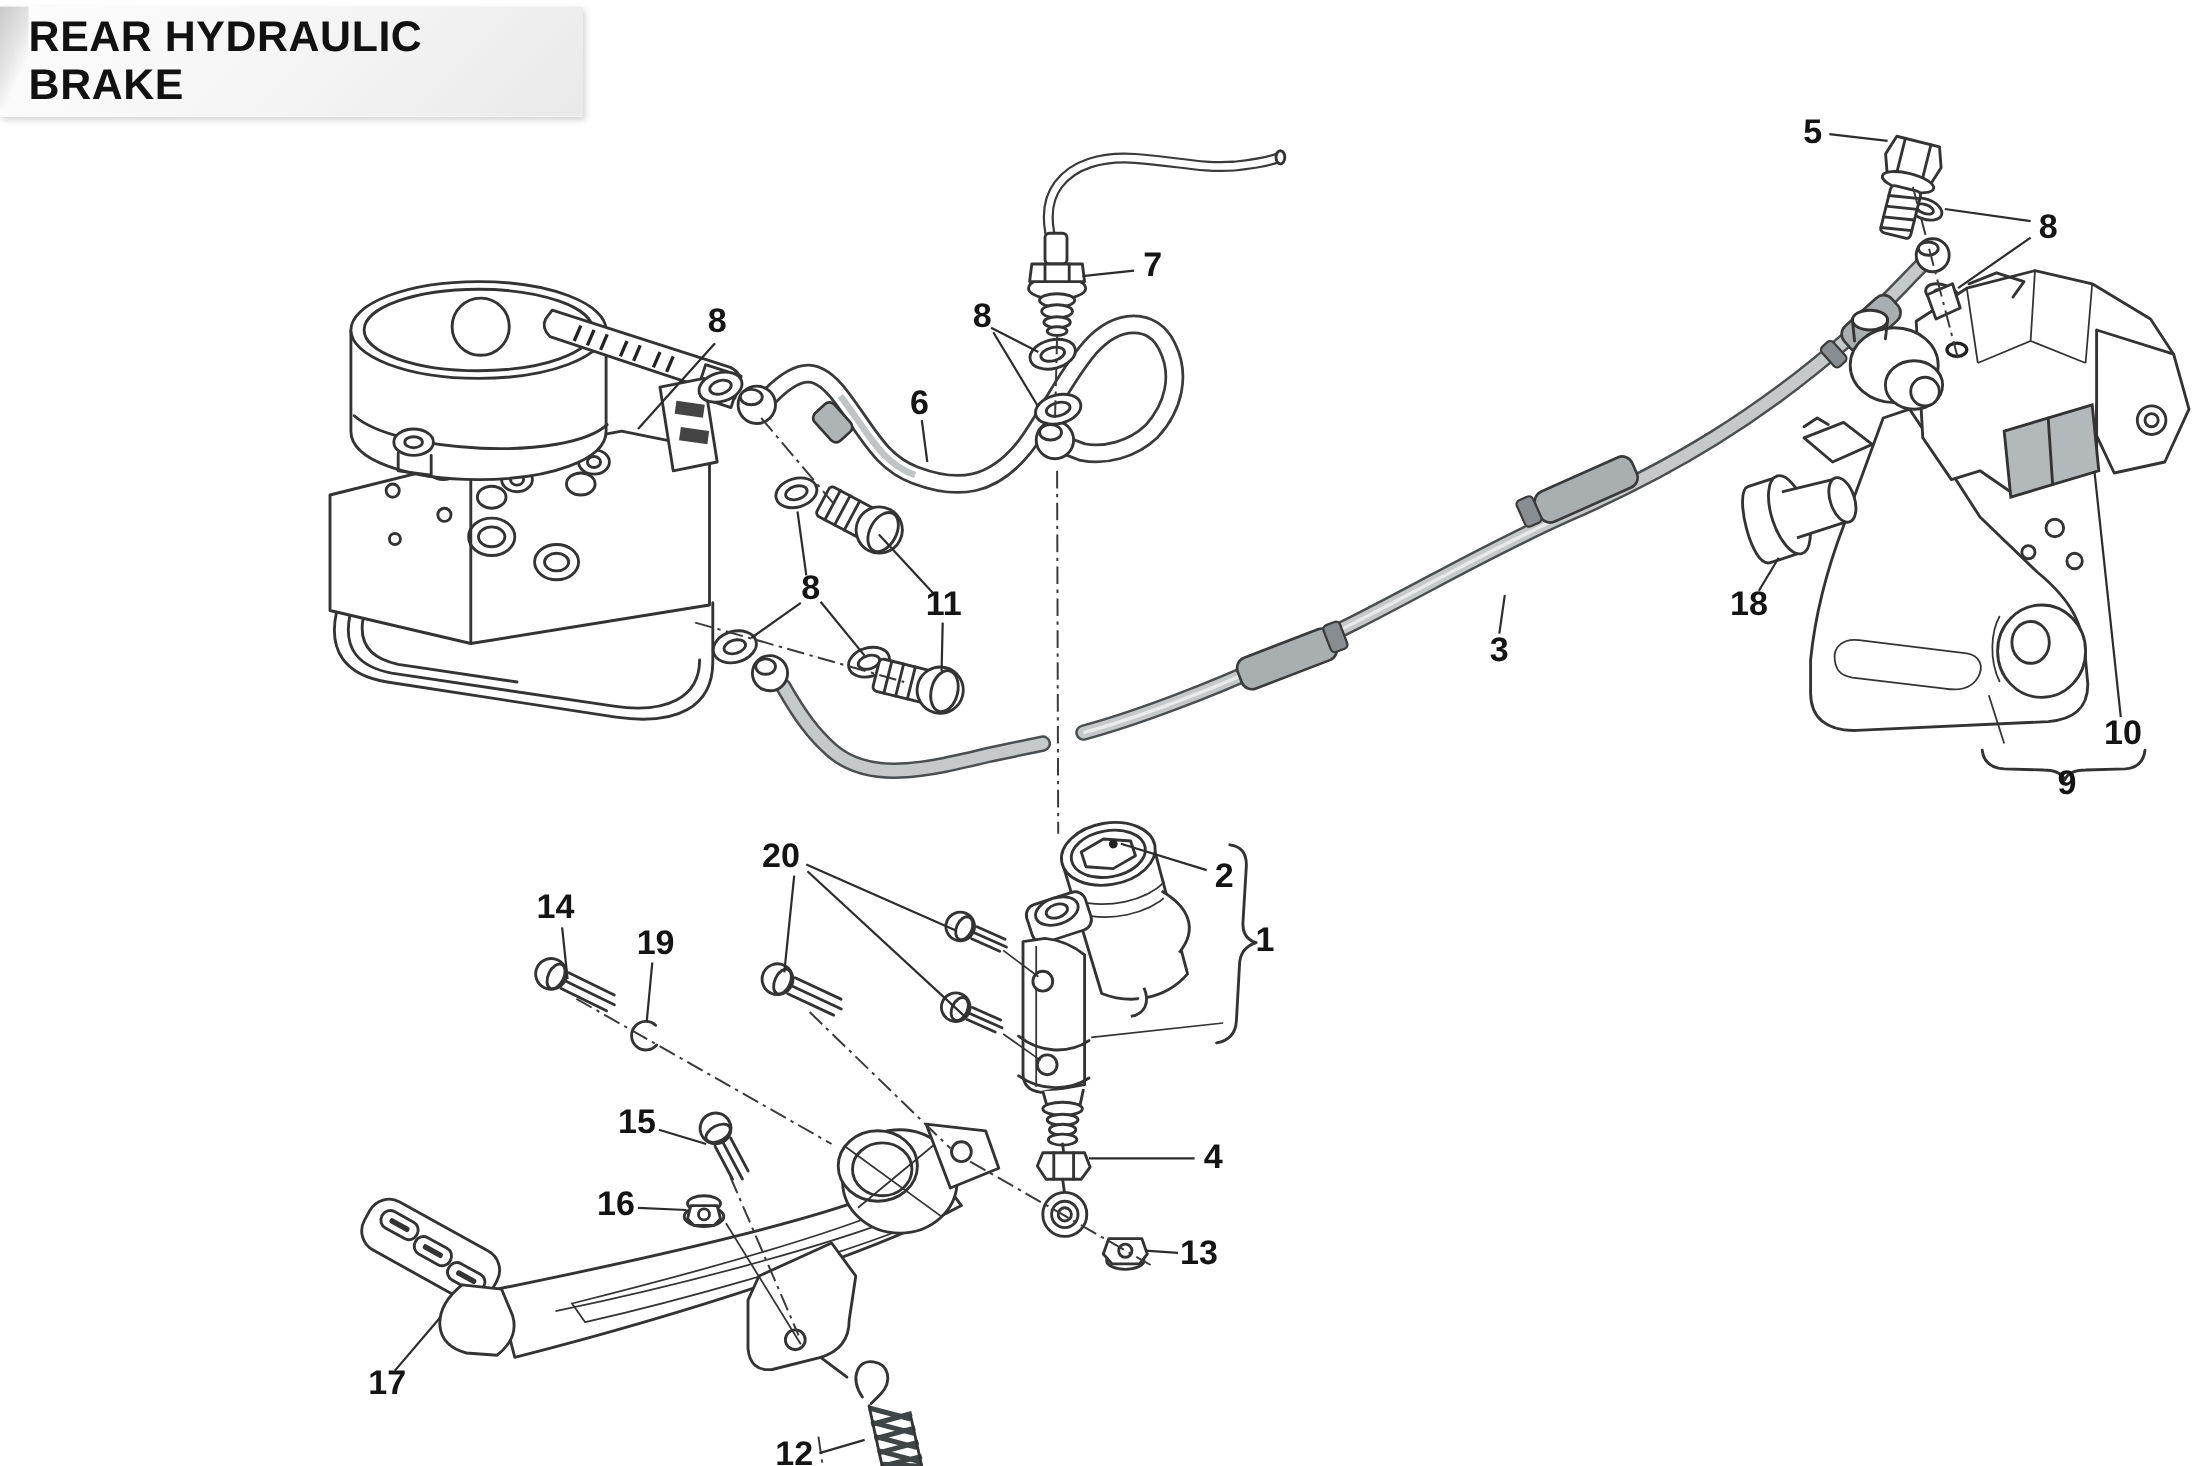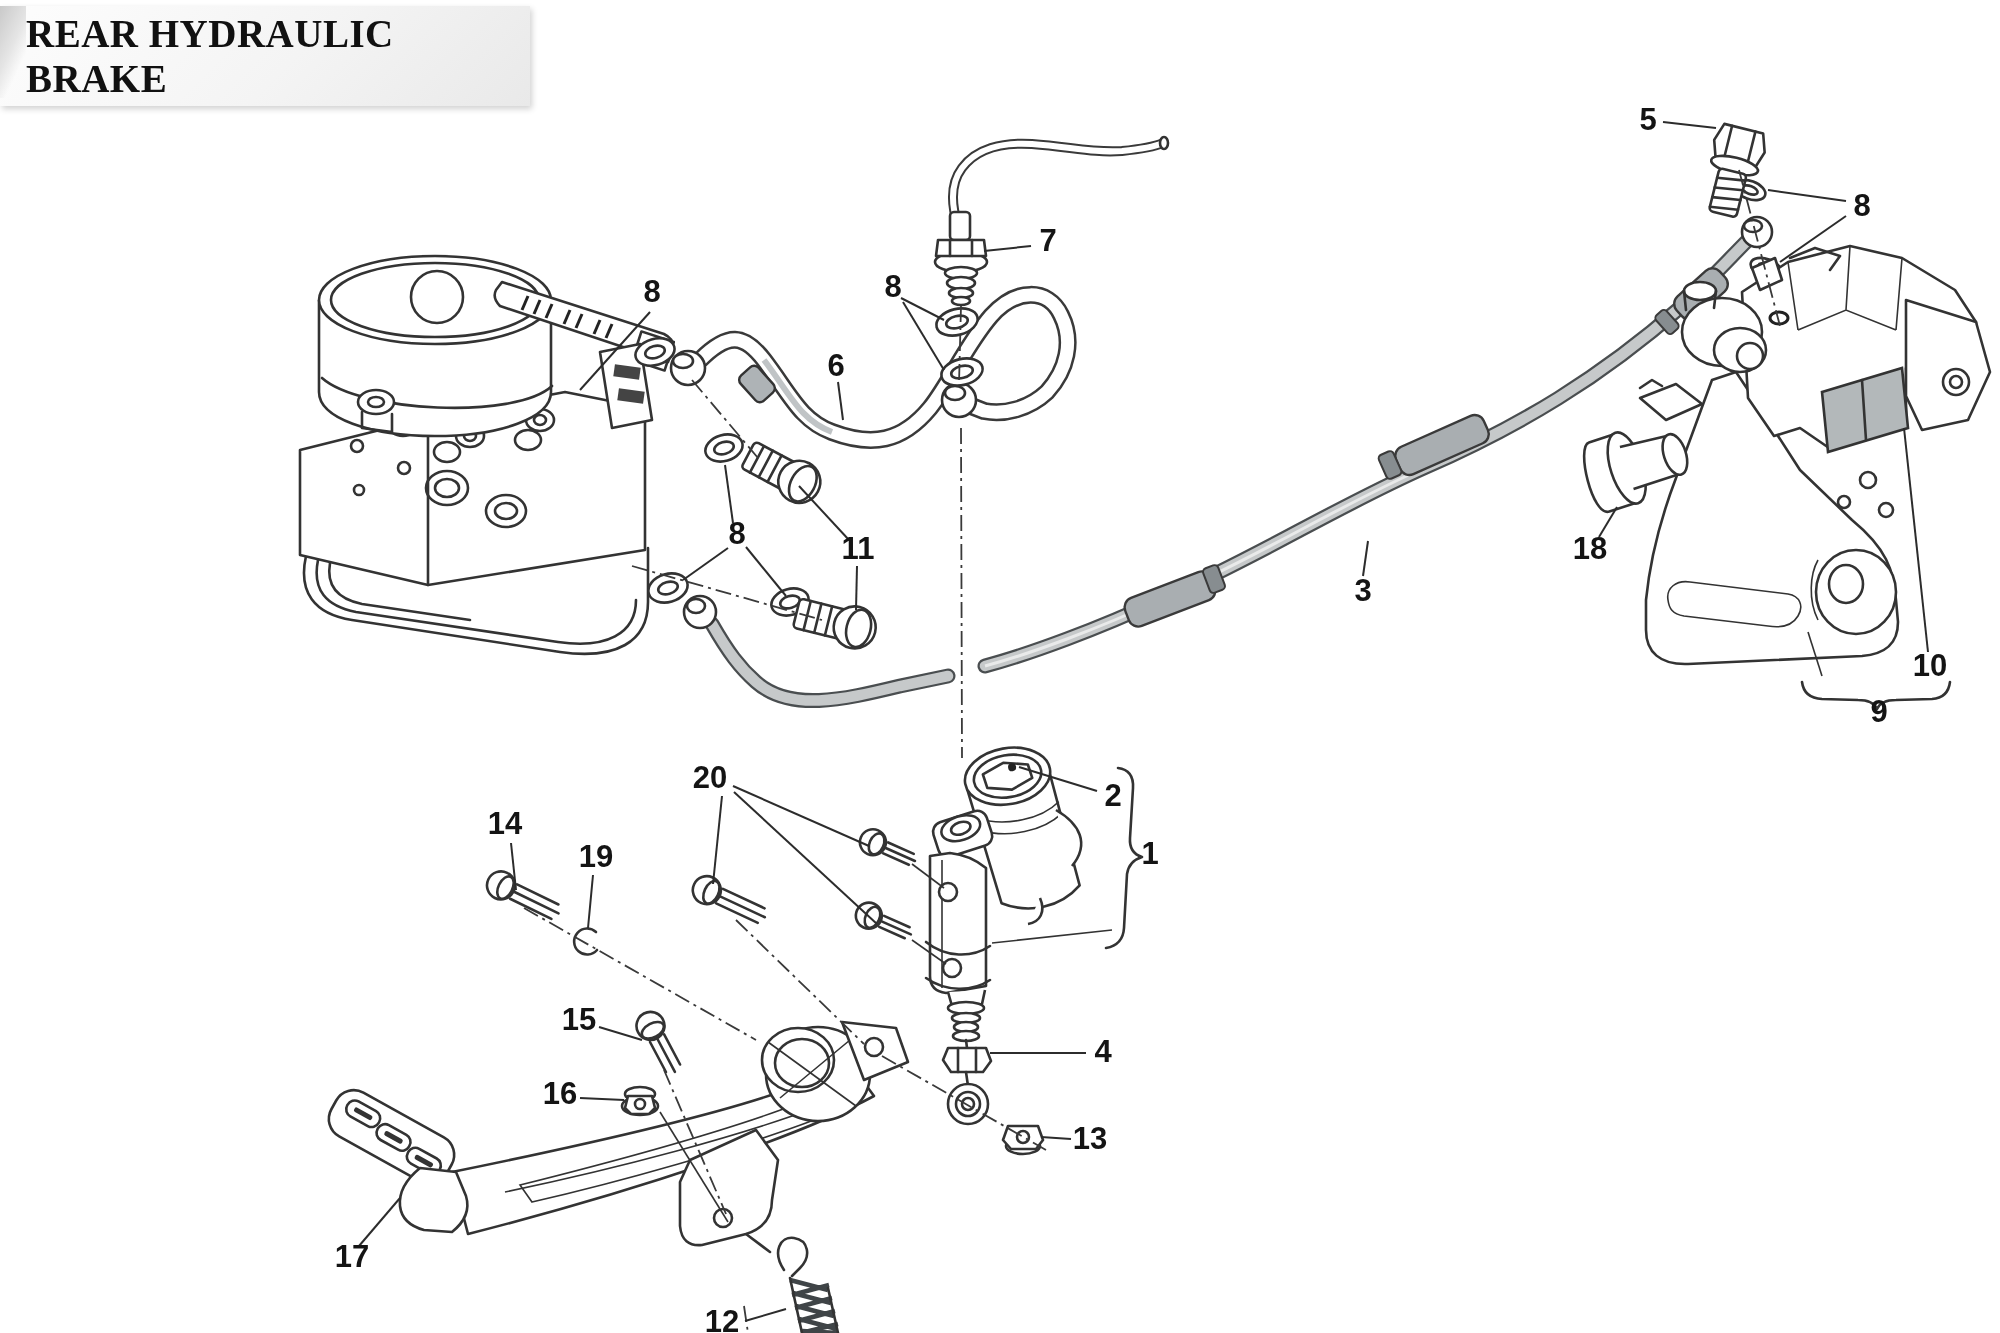--- a/index.html
+++ b/index.html
@@ -1,20 +1,20 @@
 <!DOCTYPE html>
 <html><head>
 <meta charset="utf-8">
 <style>
   html,body{margin:0;padding:0;background:#fff;}
   .stage{position:relative;width:2000px;height:1333px;background:#fff;overflow:hidden;
          font-family:"Liberation Sans", sans-serif;}
   .banner{position:absolute;left:0;top:6px;width:530px;height:100px;
           background:linear-gradient(135deg,#fdfdfd 0%,#f4f4f4 55%,#e9e9e9 100%);
-          box-shadow:2px 3px 6px rgba(0,0,0,0.18);display:flex;align-items:center;font-family:Liberation Serif, serif;}
+          box-shadow:2px 3px 6px rgba(0,0,0,0.18);display:flex;align-items:center;}
   .banner .notch{position:absolute;left:0;top:0;width:26px;height:92px;
           background:linear-gradient(115deg,#c9c9c9 0%,#e5e5e5 45%,rgba(255,255,255,0) 70%);}
   .banner h1{margin:0 0 0 26px;font-size:39px;font-weight:bold;color:#111;letter-spacing:0.5px;}
   svg{position:absolute;left:0;top:0;}
   .ln{stroke:#333;fill:none;stroke-width:2.6;stroke-linecap:round;stroke-linejoin:round;}
   .lnw{stroke:#333;fill:#fff;stroke-width:2.6;stroke-linejoin:round;}
   .thin{stroke:#333;fill:none;stroke-width:1.6;}
   .dash{stroke:#3a3a3a;fill:none;stroke-width:1.8;stroke-dasharray:16 5 3 5;}
   .leader{stroke:#2c2c2c;stroke-width:2;}
   .callout-label{font-family:"Liberation Sans",sans-serif;font-weight:bold;font-size:31px;fill:#141414;}

